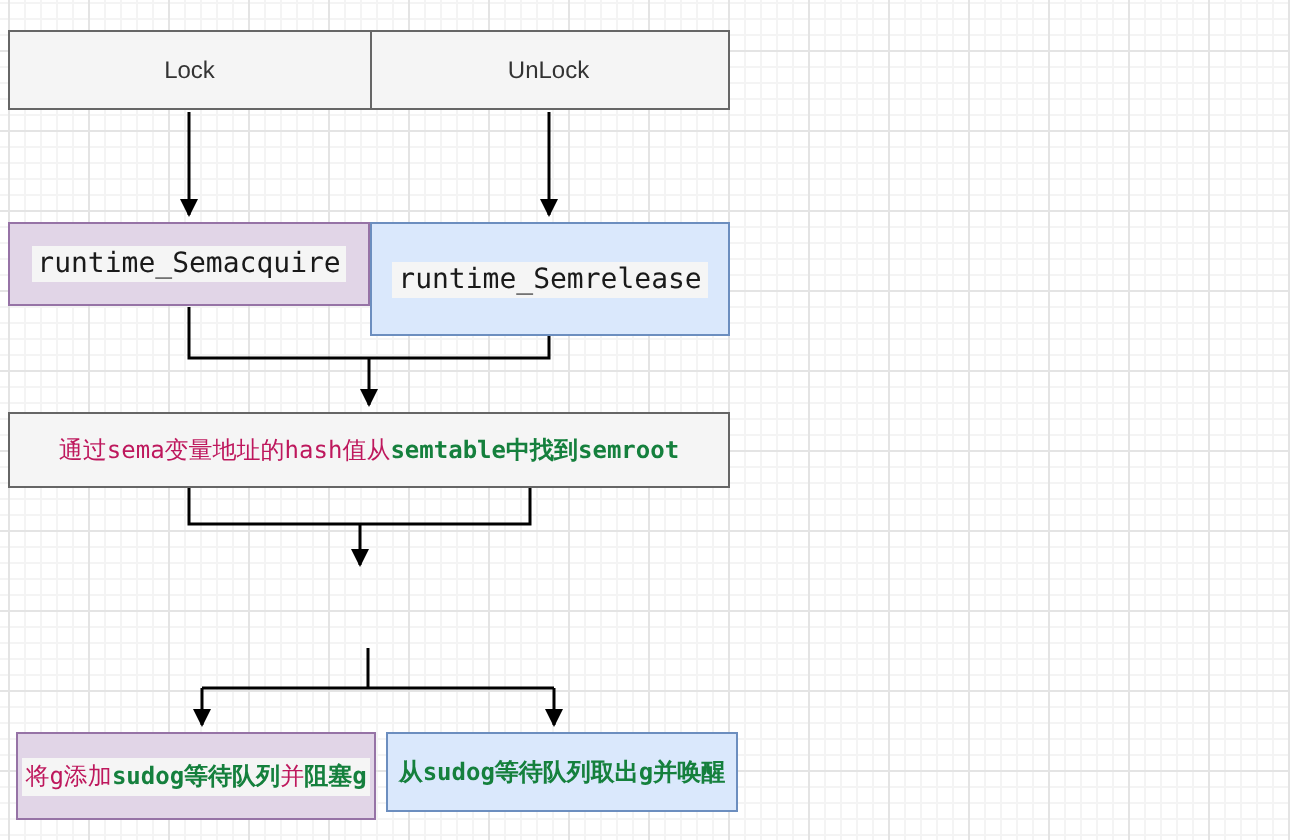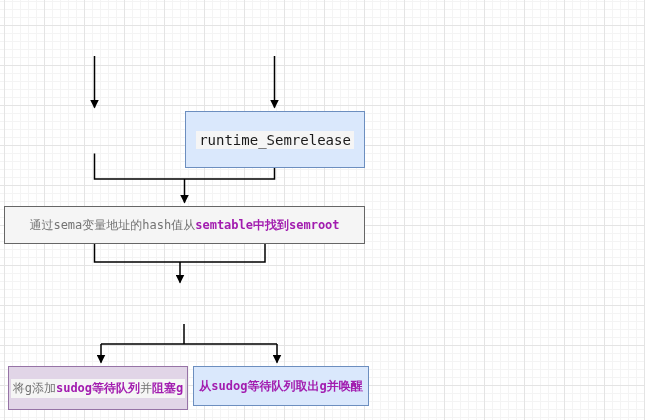--- a/index.html
+++ b/index.html
@@ -32,22 +32,22 @@
   .code-label{
     font-family:"DejaVu Sans Mono","Liberation Mono",monospace;
     font-size:14px;color:#1a1a1a;
     background:#f5f5f5;padding:1px 3px;
   }
   .mixed-label{
     font-family:"DejaVu Sans Mono","Liberation Mono",monospace;
     font-size:12px;
   }
   .chip{background:#f5f5f5;padding:1px 2px;}
-  .seg-gray{color:#737373;font-weight:normal;}
-  .seg-dark{color:#a21caf;font-weight:bold;}
+  .seg-gray{color:#be185d;font-weight:normal;}
+  .seg-dark{color:#15803d;font-weight:bold;}
   svg.connectors{position:absolute;left:0;top:0;pointer-events:none;}
 </style>
 </head>
 <body>
 
 <div class="canvas">
 
   <svg class="connectors" width="645" height="420" viewBox="0 0 645 420">
     <defs>
       <marker id="arrow" markerUnits="userSpaceOnUse" markerWidth="9" markerHeight="9" refX="8" refY="4.5" orient="auto">
@@ -63,21 +63,33 @@
     <path d="M184.5 179 V202.5" stroke="#000000" stroke-width="1.5" fill="none" marker-end="url(#arrow)"></path>
 
     <path d="M94.5 244 V262 H265 V244" stroke="#000000" stroke-width="1.5" fill="none"></path>
     <path d="M180 262 V282.5" stroke="#000000" stroke-width="1.5" fill="none" marker-end="url(#arrow)"></path>
 
     <path d="M184 324 V344 M101 344 H277" stroke="#000000" stroke-width="1.5" fill="none"></path>
     <path d="M101 344 V362.5" stroke="#000000" stroke-width="1.5" fill="none" marker-end="url(#arrow)"></path>
     <path d="M277 344 V362.5" stroke="#000000" stroke-width="1.5" fill="none" marker-end="url(#arrow)"></path>
   </svg>
 
+  <div class="node gray-box" style="left:4px;top:15px;width:361px;height:40px;">
+    <div class="node plain-label" style="left:0;top:0;width:50%;height:100%;">
+      <span>Lock</span>
+    </div>
+    <div class="divider"></div>
+    <div class="node plain-label" style="right:0;top:0;width:50%;height:100%;">
+      <span>UnLock</span>
+    </div>
+  </div>
 
+  <div class="node purple-box" style="left:4px;top:111px;width:181px;height:42px;">
+    <span class="code-label">runtime_Semacquire</span>
+  </div>
   <div class="node blue-box" style="left:185px;top:111px;width:180px;height:57px;">
     <span class="code-label">runtime_Semrelease</span>
   </div>
 
   <div class="node gray-box" style="left:4px;top:206px;width:361px;height:38px;">
     <span class="mixed-label chip"><span class="seg-gray">通过sema变量地址的hash值从</span><span class="seg-dark">semtable中找到semroot</span></span>
   </div>
 
 
   <div class="node purple-box" style="left:8px;top:366px;width:180px;height:44px;">

